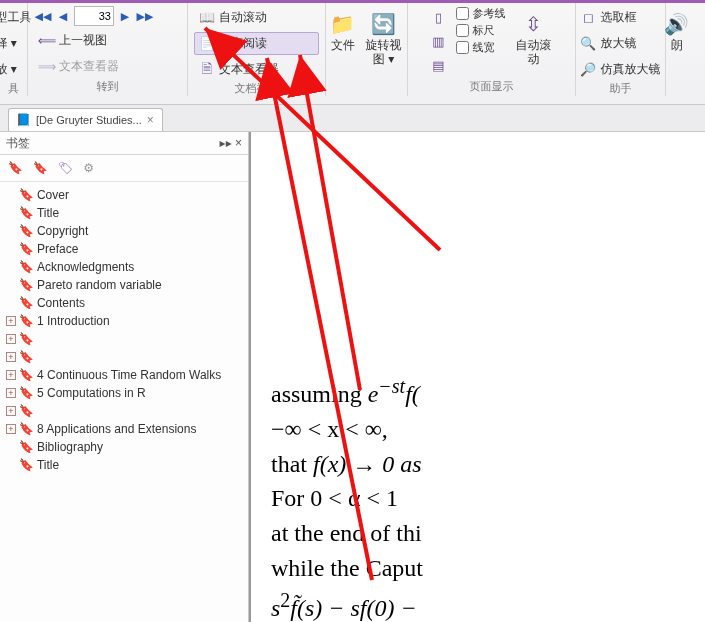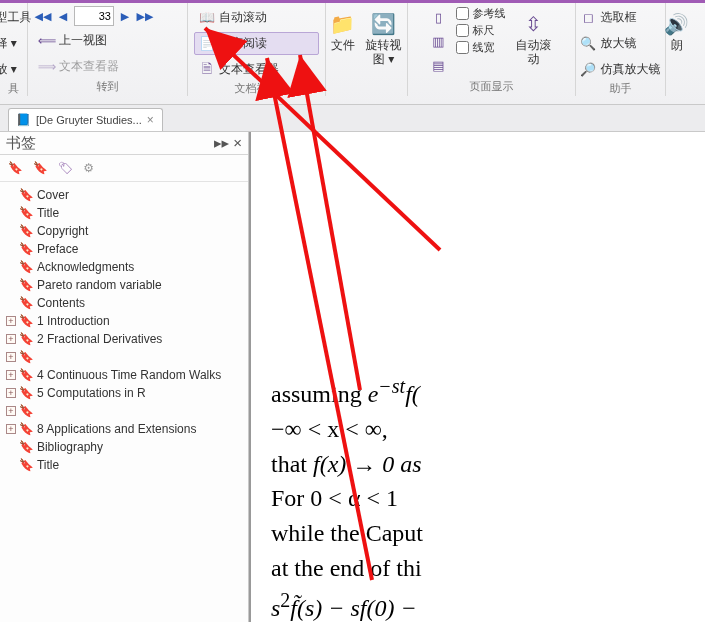--- a/index.html
+++ b/index.html
@@ -17,21 +17,21 @@
   .nav-row{display:flex;align-items:center;gap:2px}
   .nav-btn{width:18px;height:18px;display:flex;align-items:center;justify-content:center;color:#2b5db8;cursor:pointer;font-size:11px}
   .page-input{width:34px;height:16px;border:1px solid #b8b8b8;text-align:right;font-size:11px}
   .chk{display:flex;align-items:center;gap:4px;font-size:11px;cursor:pointer}
   .chk input{margin:0}
   .tabbar{height:26px;background:#ececee;border-bottom:1px solid #c9c9c9;display:flex;align-items:flex-end;padding-left:8px}
   .doctab{height:22px;display:flex;align-items:center;gap:5px;padding:0 8px;border:1px solid #bcbcbc;border-bottom:none;background:#fff;border-radius:3px 3px 0 0;font-size:11px;color:#444;max-width:170px}
   .doctab .close{cursor:pointer;color:#888;font-size:12px}
   .main{display:flex;height:calc(622px - 104px - 26px)}
   .sidebar{width:248px;border-right:1px solid #c9c9c9;display:flex;flex-direction:column;background:#fdfdfd}
-  .sb-head{height:22px;display:flex;align-items:center;justify-content:space-between;padding:0 6px;border-bottom:1px solid #d6d6d6;font-size:15px;color:#555}
+  .sb-head{height:22px;display:flex;align-items:center;justify-content:space-between;padding:0 6px;border-bottom:1px solid #d6d6d6;font-size:12px;color:#555}
   .sb-tools{height:26px;display:flex;align-items:center;gap:10px;padding:0 8px;border-bottom:1px solid #e3e3e3}
   .sb-tools span{cursor:pointer}
   .tree{flex:1;overflow:auto;padding:4px 2px}
   .node{display:flex;align-items:center;gap:3px;height:18px;padding-left:4px;font-size:12px;color:#333;cursor:pointer;white-space:nowrap}
   .exp{width:10px;height:10px;border:1px solid #a88;font-size:9px;line-height:8px;text-align:center;color:#855;background:#fffaf5;cursor:pointer;box-sizing:border-box}
   .exp.blank{border:none;background:none}
   .bm{color:#8b5fa8;font-size:12px}
   .docview{flex:1;background:#fff;position:relative;overflow:hidden;border-left:2px solid #999}
   .page{position:absolute;left:20px;top:240px;font-family:"Times New Roman",serif;font-size:24px;line-height:1.45;color:#000;white-space:nowrap}
   svg.arrows{position:absolute;top:0;left:0;pointer-events:none}
@@ -222,21 +222,20 @@
           <span>Contents</span>
         </div>
         <div class="node">
           <span class="exp">+</span>
           <span class="bm">🔖</span>
           <span>1 Introduction</span>
         </div>
         <div class="node">
           <span class="exp">+</span>
           <span class="bm">🔖</span>
-          <span>2 Fractional Derivatives</span>
         </div>
         <div class="node">
           <span class="exp">+</span>
           <span class="bm">🔖</span>
         </div>
         <div class="node">
           <span class="exp">+</span>
           <span class="bm">🔖</span>
           <span>4 Continuous Time Random Walks</span>
         </div>
@@ -266,22 +265,22 @@
         </div>
       </div>
   </div>
 
   <div class="docview">
     <div class="page">
       <div><span>assuming </span><i><span>e</span></i><sup><i><span>−st</span></i></sup><i><span>f(</span></i></div>
       <div>−∞ &lt; x &lt; ∞,</div>
       <div><span>that </span><i><span>f(x) → 0 as</span></i></div>
       <div>    For 0 &lt; α &lt; 1</div>
+      <div>at the end of thi</div>
       <div>while the Caput</div>
-      <div>at the end of thi</div>
       <div><i><span>s</span></i><sup><span>2</span></sup><i><span>f̃(s) − sf(0) −</span></i></div>
     </div>
   </div>
 </div>
 
 <svg class="arrows" width="705" height="622">
   <defs>
       <marker id="ah" markerWidth="12" markerHeight="12" refX="10" refY="5" orient="auto">
         <path d="M0,0 L10,5 L0,10 z" fill="#e11"></path>
       </marker>

